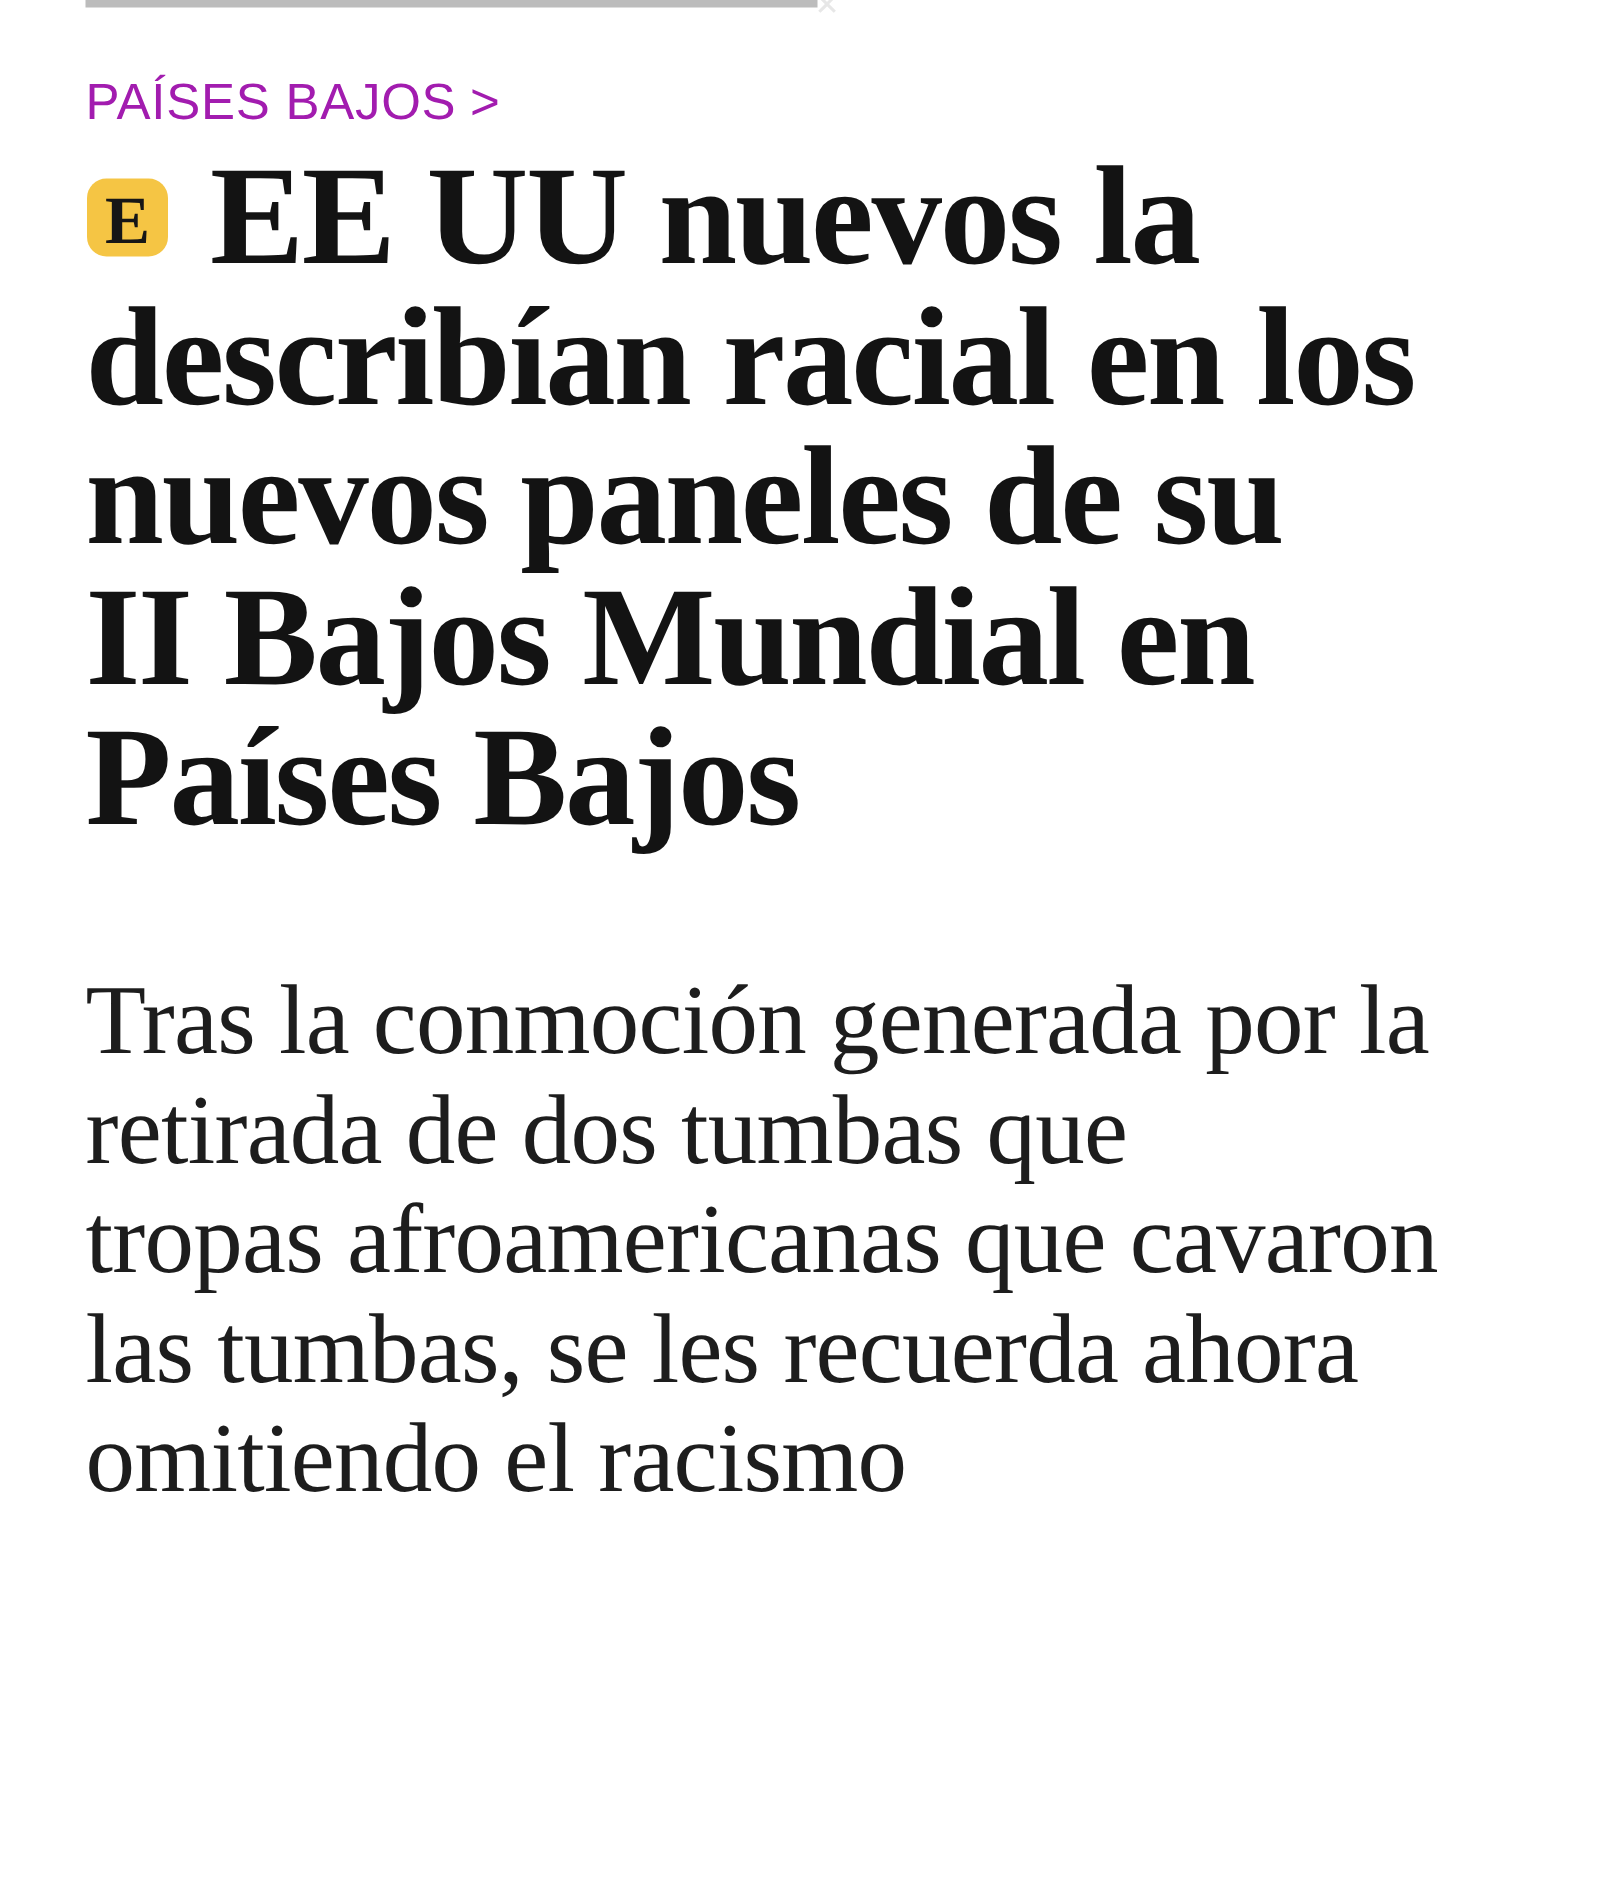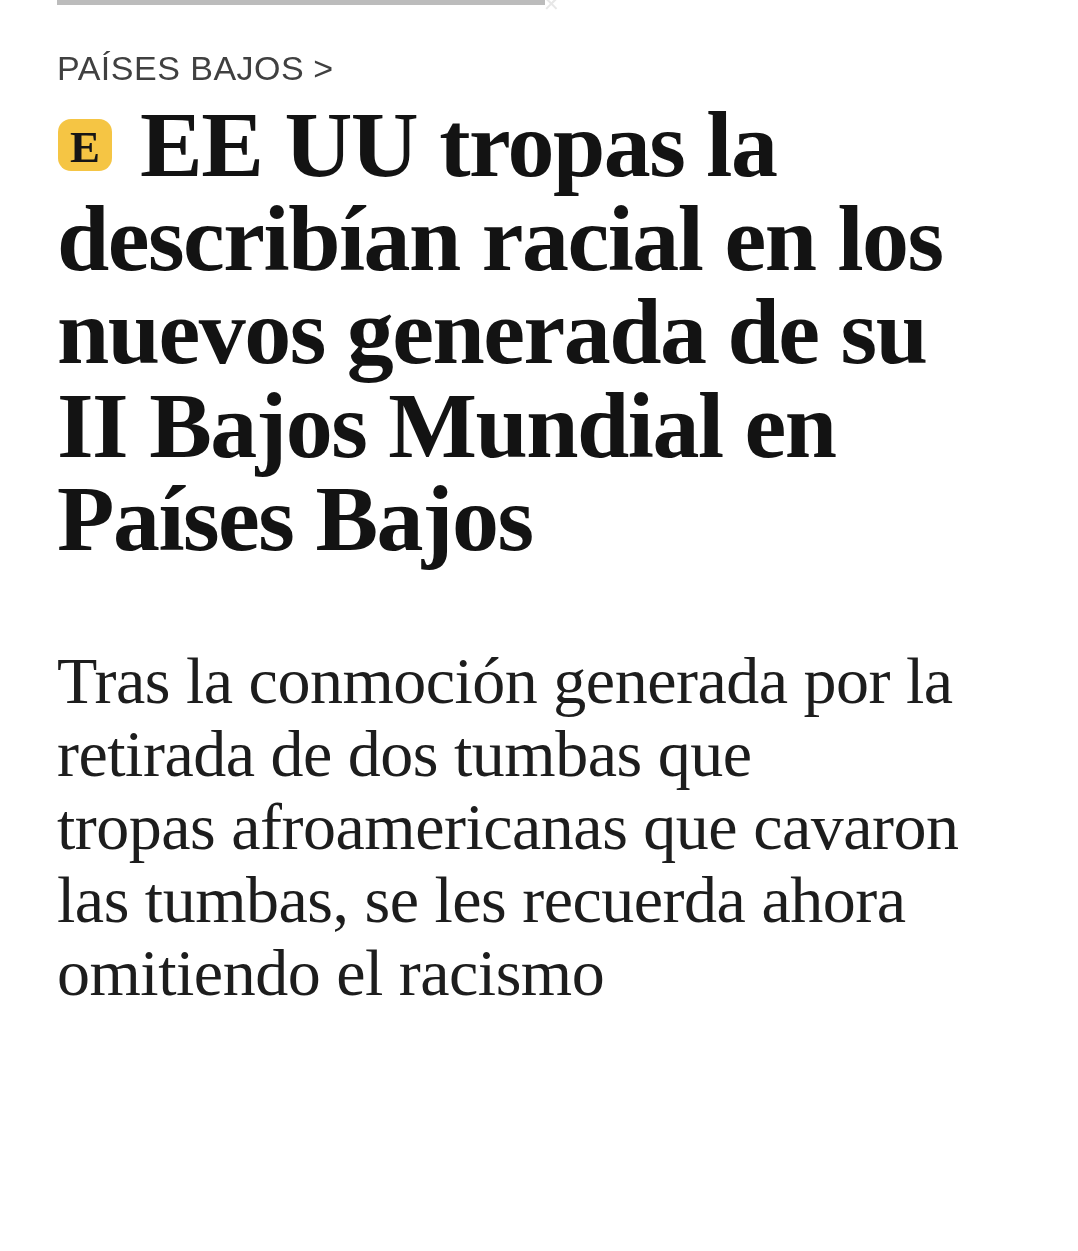--- a/index.html
+++ b/index.html
@@ -33,21 +33,21 @@
     padding: 51px 48px 0 57px;
   }
   .kicker {
     display: block;
     text-decoration: none;
     font-family: "Liberation Sans", "DejaVu Sans", sans-serif;
     font-size: 34px;
     line-height: 34px;
     font-weight: 400;
     letter-spacing: 0.5px;
-    color: #404040;
+    color: #a21caf;
     white-space: nowrap;
   }
   .kicker .chev {
     margin-left: 9px;
   }
   .badge {
     position: absolute;
     left: 58px;
     top: 119px;
     width: 54px;
@@ -92,23 +92,23 @@
 <div class="partial-bar"></div>
 <div class="partial-close">✕</div>
 
 <div class="content">
 
   <a class="kicker" href="#">
     <span>PAÍSES BAJOS</span><span class="chev">&gt;</span>
   </a>
 
   <h1 class="headline" style="margin-bottom:0;">
-      <div class="hl-line">EE UU tropas la</div>
+      <div class="hl-line">EE UU nuevos la</div>
       <div class="hl-line">describían racial en los</div>
-      <div class="hl-line">nuevos generada de su</div>
+      <div class="hl-line">nuevos paneles de su</div>
       <div class="hl-line">II Bajos Mundial en</div>
       <div class="hl-line">Países Bajos</div>
     </h1>
 
   <h2 class="subhead" style="margin-bottom:3px; margin-top:78px;">
       <div class="sub-line">Tras la conmoción generada por la</div>
       <div class="sub-line">retirada de dos tumbas que</div>
       <div class="sub-line">tropas afroamericanas que cavaron</div>
       <div class="sub-line">las tumbas, se les recuerda ahora</div>
       <div class="sub-line">omitiendo el racismo</div>

